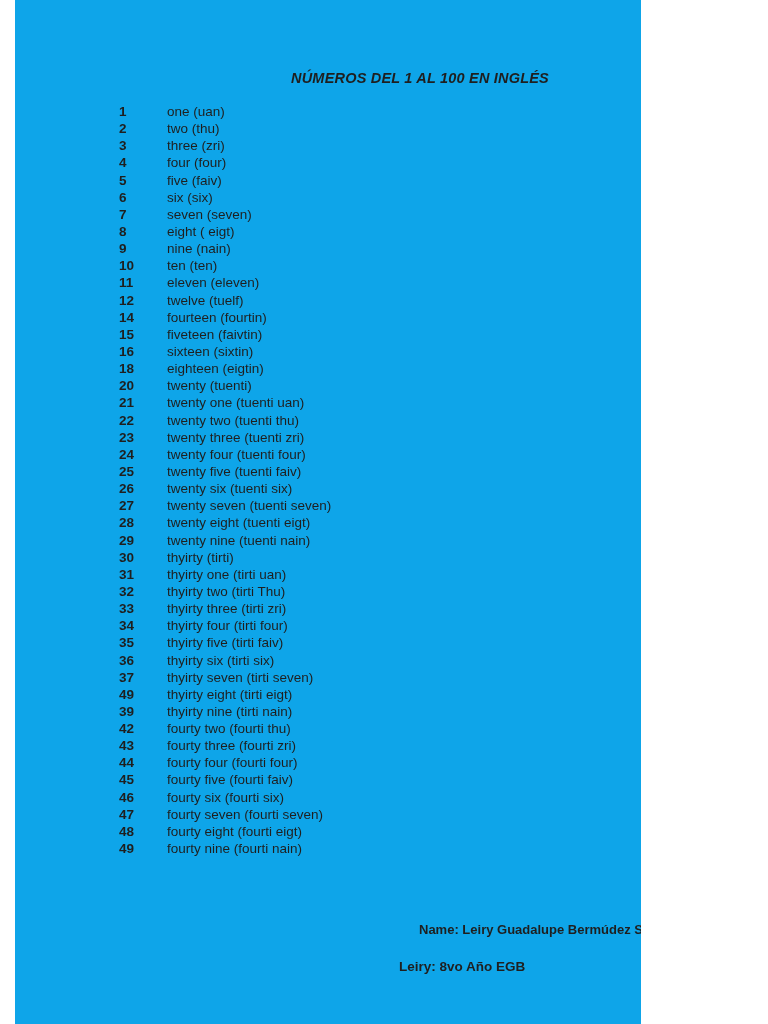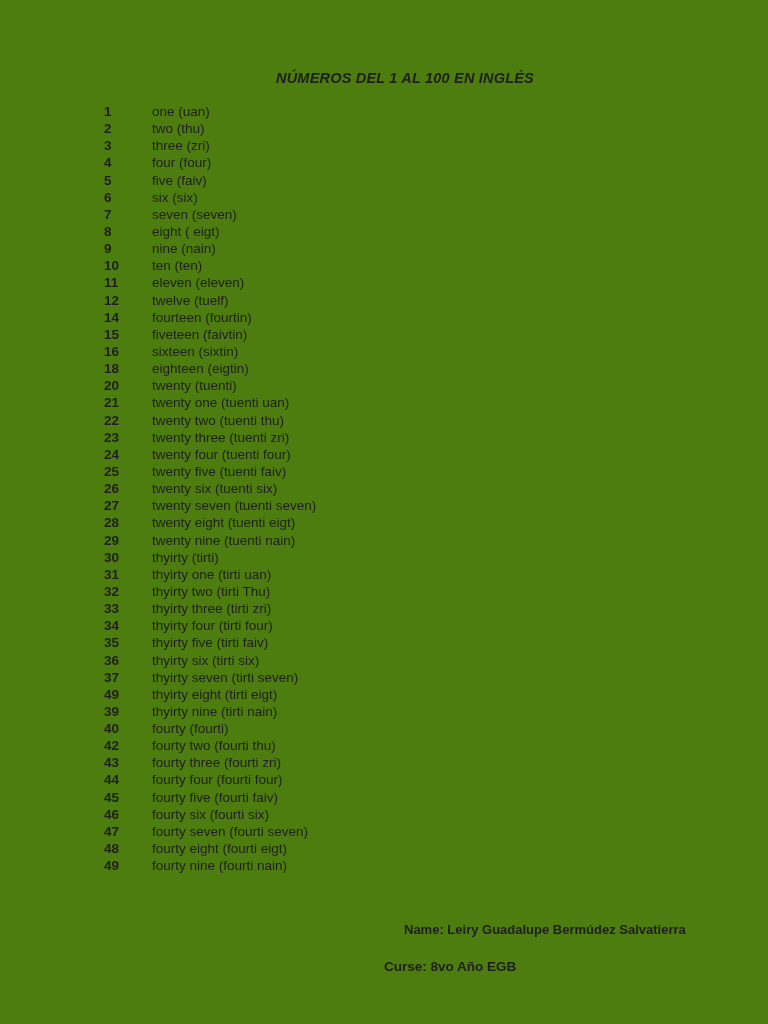--- a/index.html
+++ b/index.html
@@ -2,26 +2,27 @@
 <html><head>
 <meta charset="utf-8">
 <style>
   html, body {
     margin: 0;
     padding: 0;
     background: #ffffff;
   }
   .page {
     position: relative;
-    width: 768px;
+    width: 626px;
     height: 1024px;
-    background: #4d7c0f;
+    background: #0ea5e9;
     overflow: hidden;
     font-family: "Liberation Sans", sans-serif;
     color: #1f1f1f;
+    margin-left: 15px;
   }
   .doc-title {
     position: absolute;
     top: 70px;
     left: 42px;
     width: 726px;
     text-align: center;
     font-size: 14.5px;
     font-weight: bold;
     font-style: italic;
@@ -217,24 +218,20 @@
     </div>
       <div class="list-row">
       <span class="item-number">49</span>
       <span class="item-text">thyirty eight (tirti eigt)</span>
     </div>
       <div class="list-row">
       <span class="item-number">39</span>
       <span class="item-text">thyirty nine (tirti nain)</span>
     </div>
       <div class="list-row">
-      <span class="item-number">40</span>
-      <span class="item-text">fourty (fourti)</span>
-    </div>
-      <div class="list-row">
       <span class="item-number">42</span>
       <span class="item-text">fourty two (fourti thu)</span>
     </div>
       <div class="list-row">
       <span class="item-number">43</span>
       <span class="item-text">fourty three (fourti zri)</span>
     </div>
       <div class="list-row">
       <span class="item-number">44</span>
       <span class="item-text">fourty four (fourti four)</span>
@@ -256,15 +253,15 @@
       <span class="item-text">fourty eight (fourti eigt)</span>
     </div>
       <div class="list-row">
       <span class="item-number">49</span>
       <span class="item-text">fourty nine (fourti nain)</span>
     </div>
     </div>
 
   <div class="footer-name">Name: Leiry Guadalupe Bermúdez Salvatierra</div>
 
-  <div class="footer-course">Curse: 8vo Año EGB</div>
+  <div class="footer-course">Leiry: 8vo Año EGB</div>
 
 </div>
 
 </body></html>

